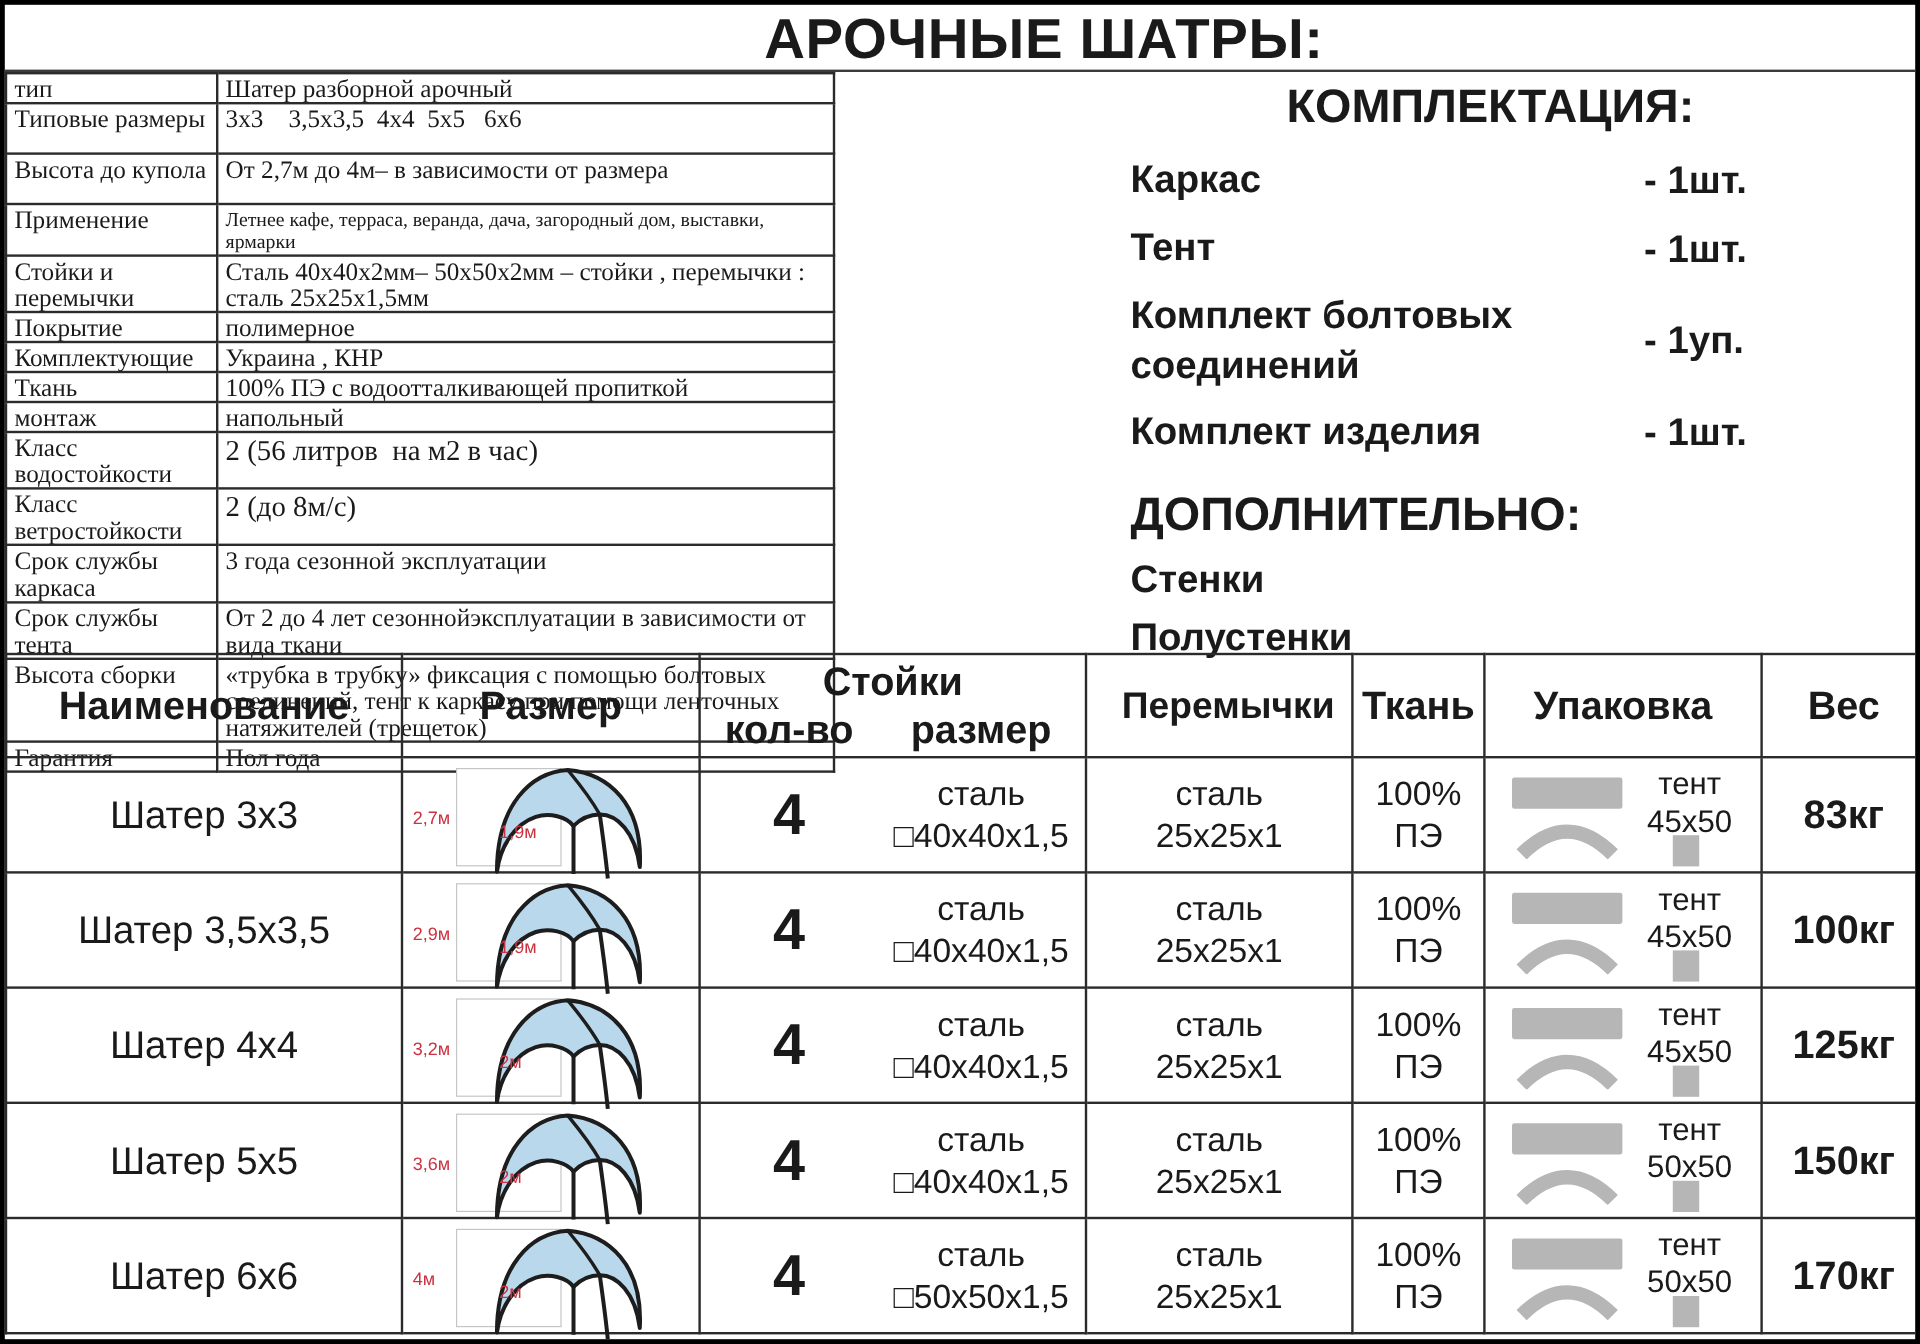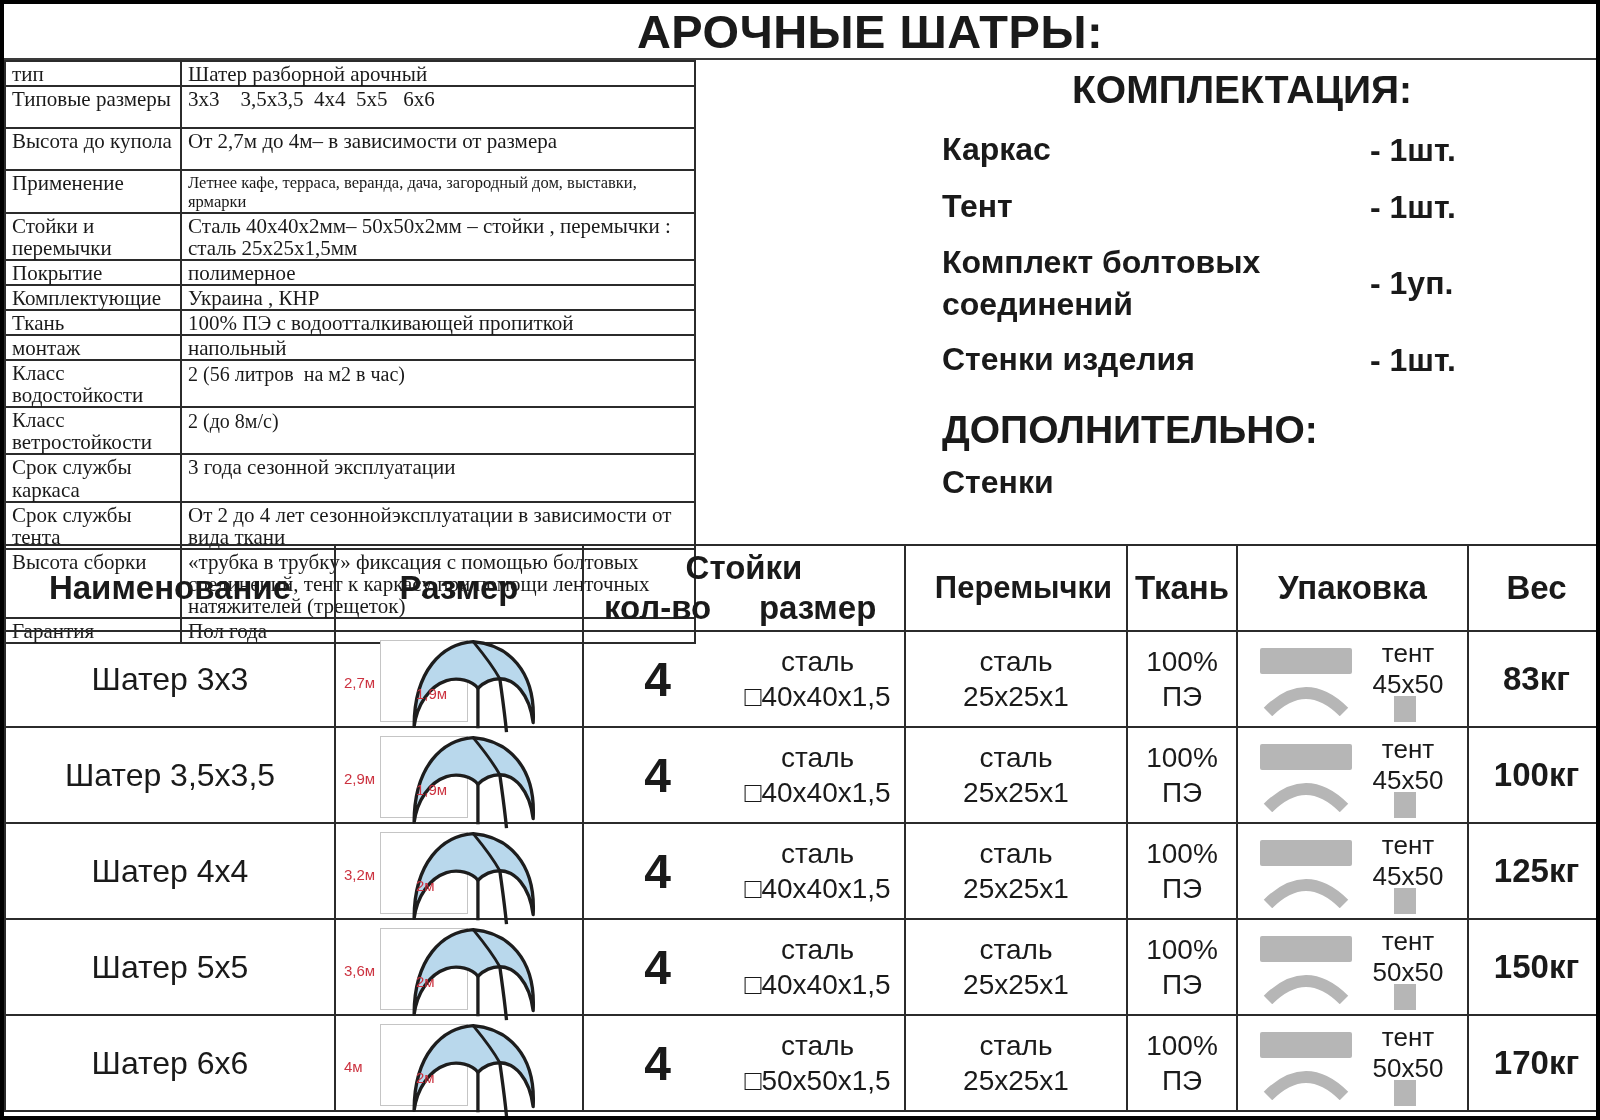--- a/index.html
+++ b/index.html
@@ -14,21 +14,21 @@
   
   .spec-table{position:absolute;left:0;top:56px;width:692px;height:484px;border-collapse:collapse;
               font-family:"Liberation Serif",serif;font-size:21px;line-height:1.05;table-layout:fixed;}
   .spec-table td{border:2px solid #2b2b2b;vertical-align:top;padding:1px 6px 0 6px;}
   .spec-table td.lbl{width:162px;}
   .spec-table tr.h1 td{height:20px;}
   .spec-table tr.h2 td{height:39px;}
   .spec-table tr.h3 td{height:64px;}
   .spec-table td.val{white-space:pre-wrap;}
   .spec-table tr.small-val td.val{font-size:16.5px;line-height:1.15;padding-top:3px;}
-  .spec-table tr.med-val td.val{font-size:20px;padding-top:3px;}
+  .spec-table tr.med-val td.val{font-size:24px;padding-top:3px;}
 
   
   .kom-panel{position:absolute;left:938px;top:64px;width:600px;}
   .kom-heading{font-weight:bold;font-size:39px;margin-bottom:16px;text-align:center;}
   .k-item{display:flex;align-items:center;margin-bottom:13px;min-height:44px;gap:40px;}
   .k-name{width:388px;font-weight:bold;font-size:32px;line-height:1.3;}
   .k-qty{font-weight:bold;font-size:32px;}
   .dop-heading{font-weight:bold;font-size:39px;margin-top:26px;margin-bottom:12px;}
   .dop-item{font-weight:bold;font-size:32px;margin-bottom:12px;}
 
@@ -140,25 +140,26 @@
     </div>
     <div class="k-item">
       <div class="k-name">Тент</div>
       <div class="k-qty">- 1шт.</div>
     </div>
     <div class="k-item">
       <div class="k-name">Комплект болтовых соединений</div>
       <div class="k-qty">- 1уп.</div>
     </div>
     <div class="k-item">
-      <div class="k-name">Стенки изделия</div>
+      <div class="k-name">Комплект изделия</div>
       <div class="k-qty">- 1шт.</div>
     </div>
     <div class="dop-heading">ДОПОЛНИТЕЛЬНО:</div>
     <div class="dop-item">Стенки</div>
+    <div class="dop-item">Полустенки</div>
   </div>
 
   <table class="prod-table">
     <colgroup>
       <col style="width:330px">
         <col style="width:248px">
         <col style="width:322px">
       <col style="width:222px">
         <col style="width:110px">
         <col style="width:231px">

